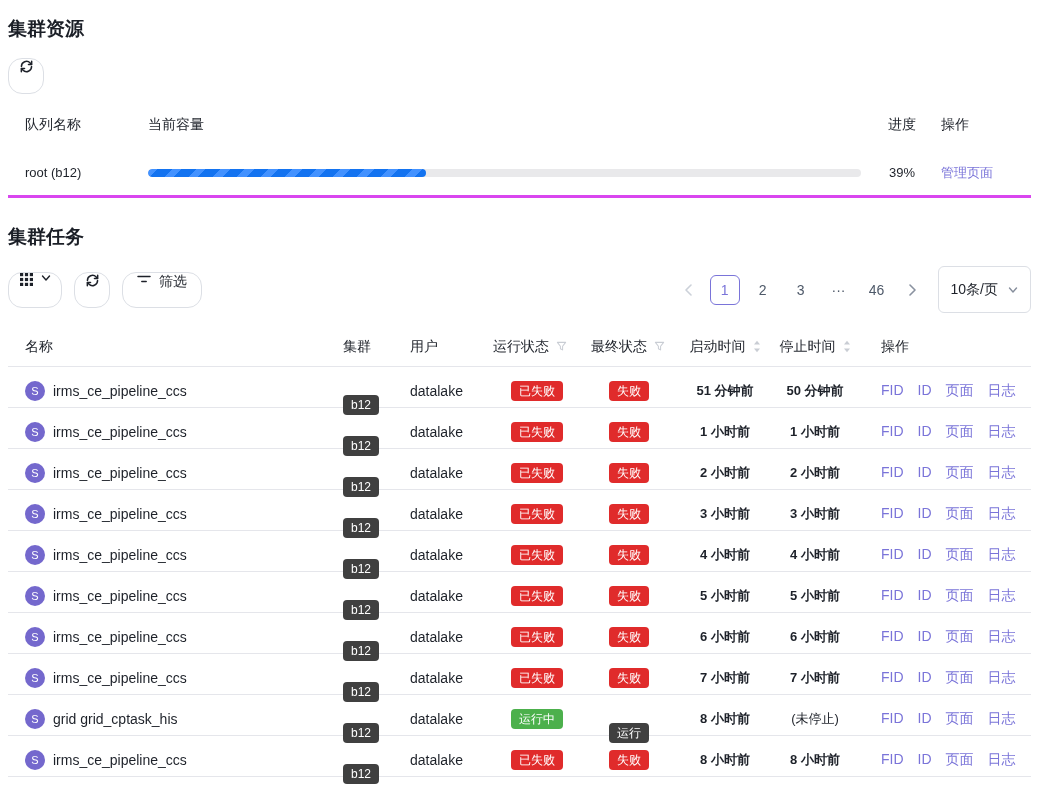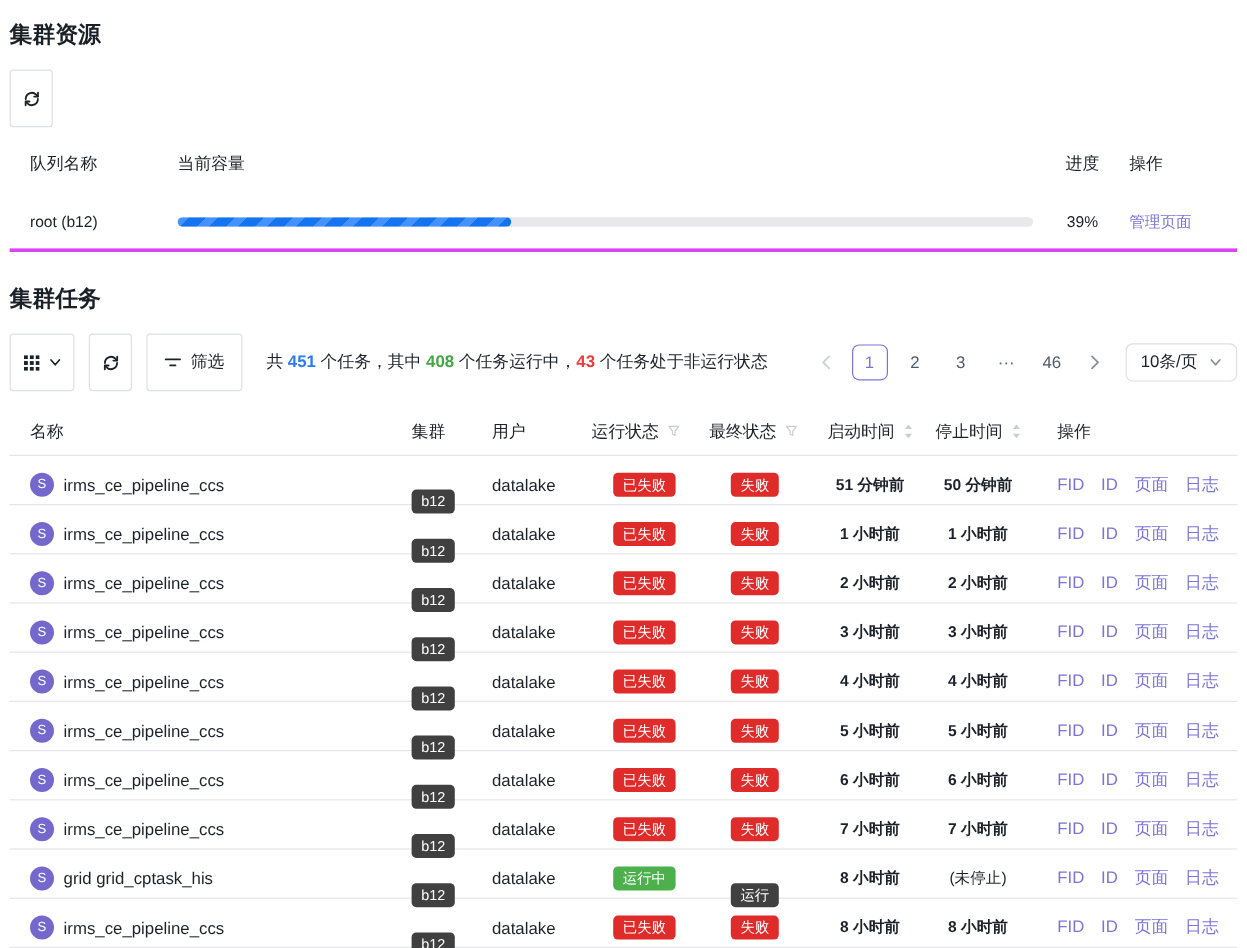--- a/index.html
+++ b/index.html
@@ -10,23 +10,23 @@
     color: #1d2129;
     font-size: 14px;
   }
   .page { padding: 8px 8px 0; }
 
   .section-title { font-size: 19px; font-weight: 700; color: #1b1f27; }
   #res-title { margin: 8px 0 16px; }
   #task-title { margin: 26px 0 16px; }
 
   .btn {
-    display: inline-flex; align-items: center; justify-content: center;
-    height: 48px; background: #fff; border: 1px solid #dcdfe5;
-    border-radius: 3px; color: #1d2129; cursor: pointer; gap: 8px;
+    display: inline-flex; align-items: flex-start; justify-content: center;
+    height: 36px; background: #fff; border: 1px solid #dcdfe5;
+    border-radius: 14px; color: #1d2129; cursor: pointer; gap: 8px;
     font-size: 14px; font-family: inherit;
   }
   .icon-btn { width: 36px; }
   .grid-btn { width: 54px; }
   .filter-btn { padding: 0 14px; }
   .btn svg { display: block; }
 
   
   .res-table { margin-top: 16px; }
   .res-head, .res-row {
@@ -65,21 +65,21 @@
     min-width: 30px; height: 30px; display: inline-flex; align-items: center;
     justify-content: center; border-radius: 6px; cursor: pointer;
     border: 1px solid transparent; font-size: 14px;
   }
   .pg-item.active { border-color: #7a74d9; color: #7a74d9; }
   .pg-arrow { display: inline-flex; align-items: center; justify-content: center;
     width: 26px; height: 30px; cursor: pointer; }
   .pg-arrow.prev { color: #ccd1d9; }
   .pg-arrow.next { color: #8a92a0; }
   .size-select {
-    display: inline-flex; align-items: center; gap: 10px; height: 32px;
+    display: inline-flex; align-items: center; gap: 10px; height: 47px;
     border: 1px solid #dcdfe5; border-radius: 6px; padding: 0 12px;
     cursor: pointer; color: #1d2129; margin-left: 4px;
   }
   .size-select svg { color: #868e9c; }
   .bottom-bar { display: flex; justify-content: flex-end; margin-top: 13px; }
 
   
   .task-table { margin-top: 14px; }
   .t-head, .t-row {
     display: grid;
@@ -190,23 +190,20 @@
       <button class="btn filter-btn">
         <span>
           <svg width="14" height="12" viewBox="0 0 14 12" fill="none" stroke="currentColor" stroke-width="1.5" stroke-linecap="round">
             <path d="M1 3.5h12"></path>
               <path d="M4.8 8.5h4.4"></path>
           </svg>
         </span>
         <span>筛选</span>
       </button>
 
-      <div class="summary">
-        <span>共 </span><span class="num num-blue">451</span><span> 个任务，其中 </span><span class="num num-green">408</span><span> 个任务运行中，</span><span class="num num-red">43</span><span> 个任务处于非运行状态</span>
-      </div>
 
       <div class="pagination">
         <span class="pg-arrow prev">
           <svg width="9" height="12" viewBox="0 0 9 12" fill="none" stroke="currentColor" stroke-width="1.6" stroke-linecap="round" stroke-linejoin="round">
               <path d="M7 1L2 6l5 5"></path>
             </svg>
         </span>
         <span class="pg-item active">1</span>
         <span class="pg-item">2</span>
         <span class="pg-item">3</span>

